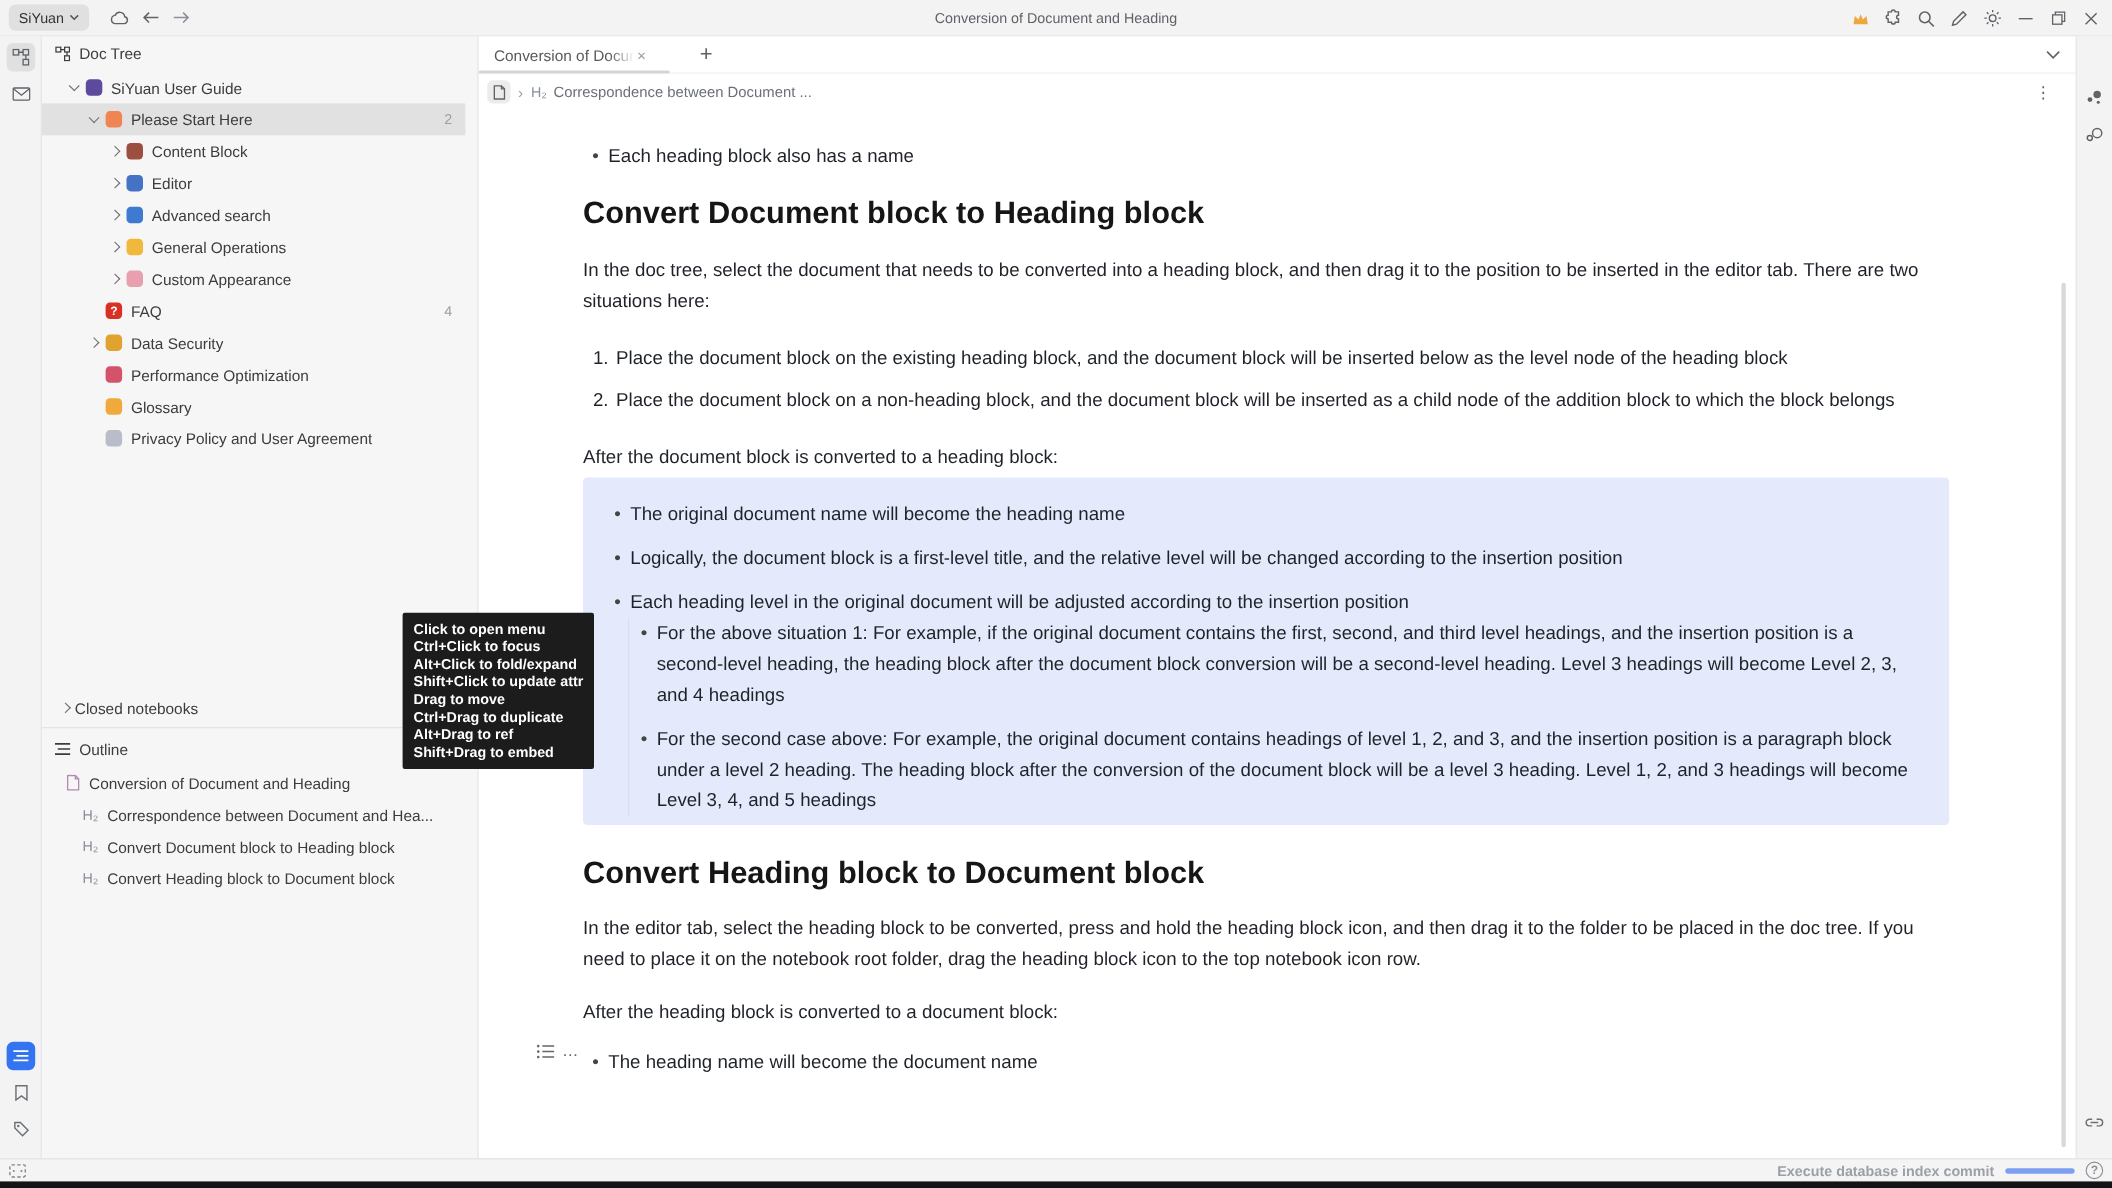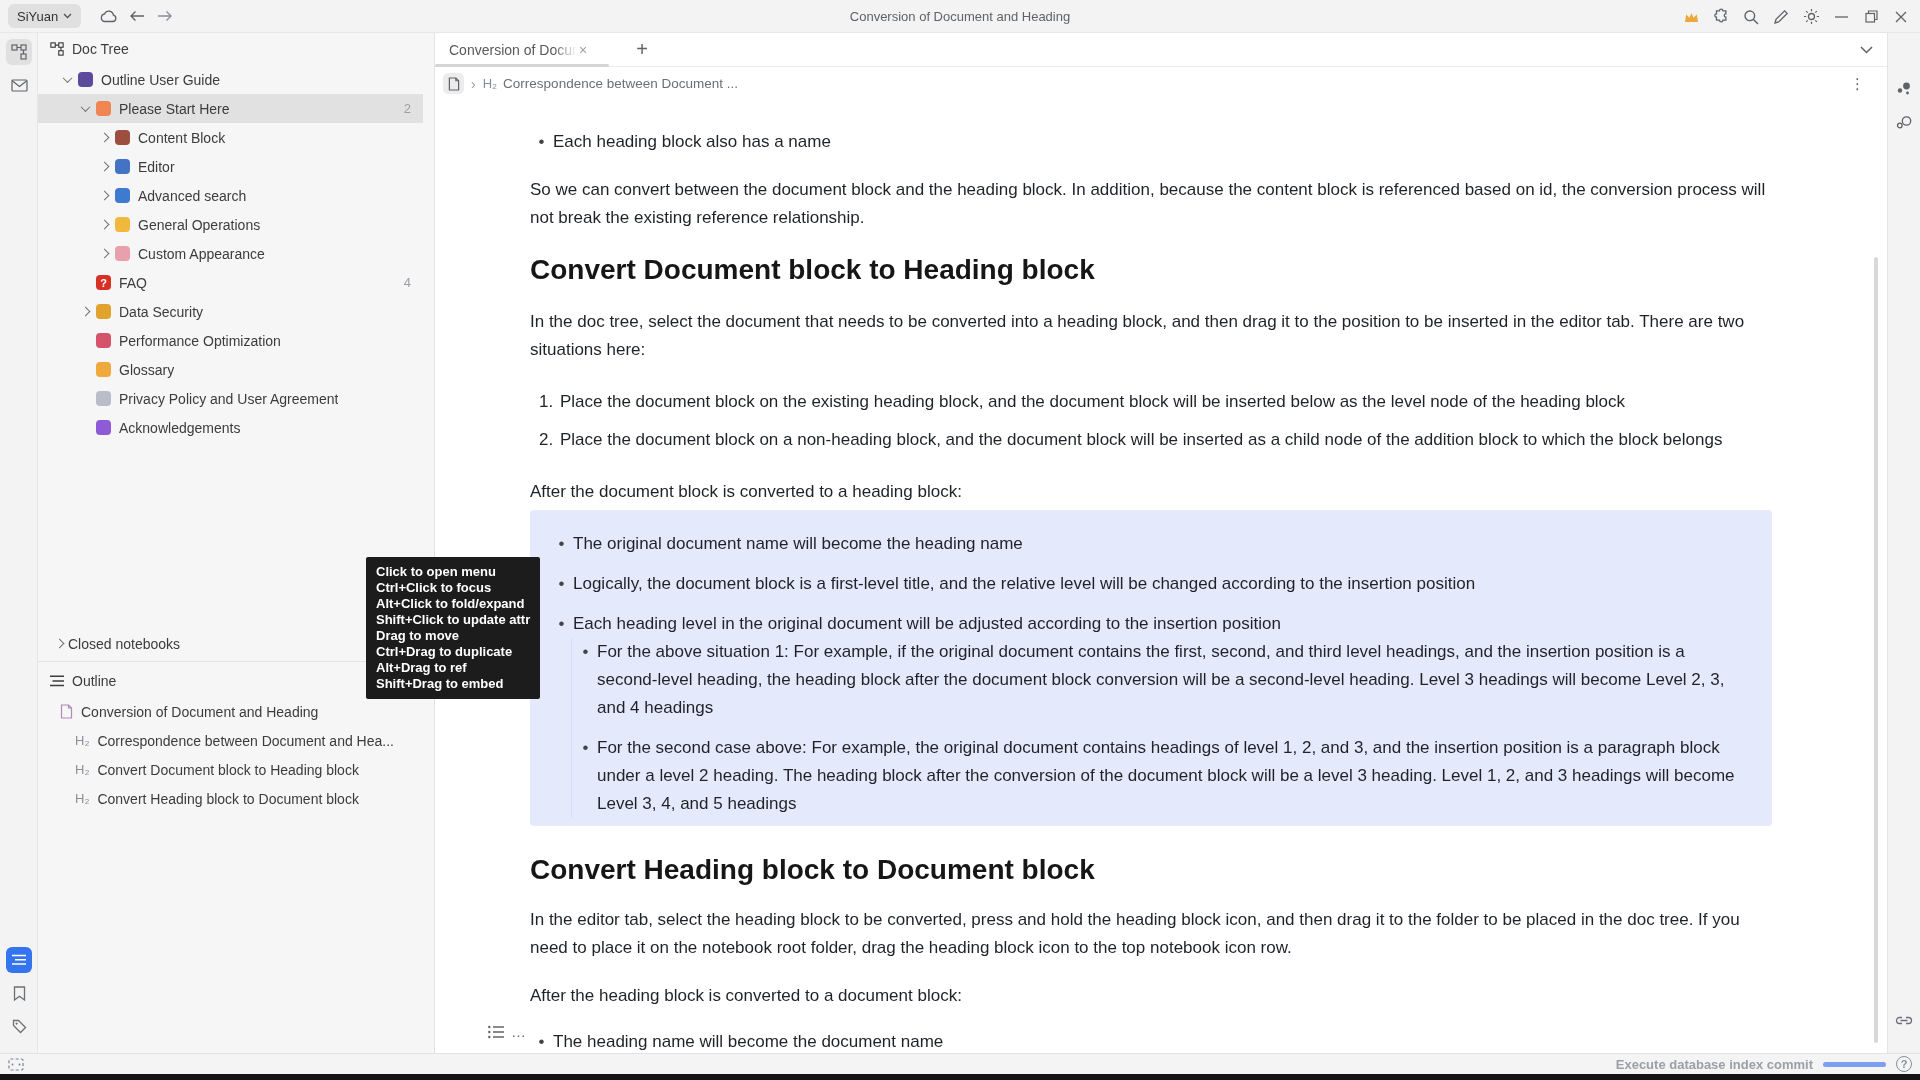--- a/index.html
+++ b/index.html
@@ -218,21 +218,21 @@
           </g>
         </svg>
       <span>Doc Tree</span>
     </div>
 
     <div class="trow lvl0">
       <span class="chevbox">
           <span class="chev down"></span>
         </span>
       <span class="emoji" style="background-color: rgb(93, 74, 156);"></span>
-      <span class="tlabel">Outline User Guide</span>
+      <span class="tlabel">SiYuan User Guide</span>
     </div>
     <div class="trow lvl1 selected">
       <span class="chevbox">
           <span class="chev down"></span>
         </span>
       <span class="emoji" style="background-color: rgb(239, 133, 82);"></span>
       <span class="tlabel">Please Start Here</span>
       <span class="badge">2</span>
     </div>
     <div class="trow lvl2">
@@ -292,25 +292,20 @@
     </div>
     <div class="trow lvl1">
       <span class="chevbox"></span>
       <span class="emoji" style="background-color: rgb(240, 169, 60);"></span>
       <span class="tlabel">Glossary</span>
     </div>
     <div class="trow lvl1">
       <span class="chevbox"></span>
       <span class="emoji" style="background-color: rgb(185, 189, 201);"></span>
       <span class="tlabel">Privacy Policy and User Agreement</span>
-    </div>
-    <div class="trow lvl1">
-      <span class="chevbox"></span>
-      <span class="emoji" style="background-color: rgb(142, 91, 214);"></span>
-      <span class="tlabel">Acknowledgements</span>
     </div>
 
     <div class="closed-row">
       <span class="chevbox">
           <span class="chev right"></span>
         </span>
       <span class="tlabel">Closed notebooks</span>
     </div>
   </div>
 
@@ -372,21 +367,20 @@
     <span class="crumb-label">Correspondence between Document ...</span>
     <span class="crumb-kebab">⋮</span>
   </div>
 
   <div class="content">
     <div class="li first-clipped">
       <span class="dot">•</span>
       <span class="txt">Each heading block also has a name</span>
     </div>
 
-    <div class="p">So we can convert between the document block and the heading block. In addition, because the content block is referenced based on id, the conversion process will not break the existing reference relationship.</div>
 
     <div class="h2">Convert Document block to Heading block</div>
 
     <div class="p">In the doc tree, select the document that needs to be converted into a heading block, and then drag it to the position to be inserted in the editor tab. There are two situations here:</div>
 
     <div class="li ol1">
       <span class="num">1.</span>
       <span class="txt">Place the document block on the existing heading block, and the document block will be inserted below as the level node of the heading block</span>
     </div>
     <div class="li ol2">

